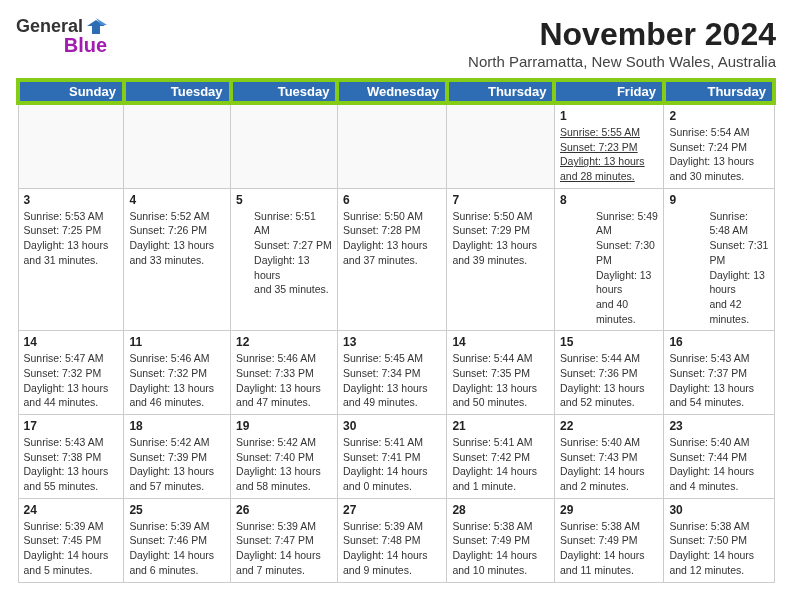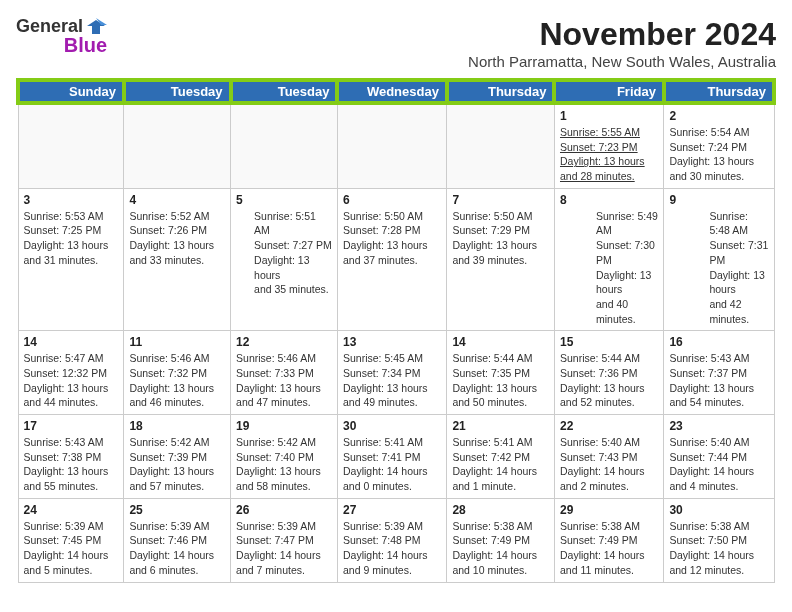--- a/index.html
+++ b/index.html
@@ -182,21 +182,21 @@
           <div class="day-info" style="white-space: pre-line; margin-left: 40px;">Sunrise: 5:48 AM
 Sunset: 7:31 PM
 Daylight: 13 hours
 and 42 minutes.</div>
         </td>
       </tr>
       <tr class="week-row">
         <td>
           <span class="day-num">14</span>
           <div class="day-info" style="white-space: pre-line;">Sunrise: 5:47 AM
-Sunset: 12:32 PM
+Sunset: 7:32 PM
 Daylight: 13 hours
 and 44 minutes.</div>
         </td>
         <td>
           <span class="day-num">11</span>
           <div class="day-info" style="white-space: pre-line;">Sunrise: 5:46 AM
 Sunset: 7:32 PM
 Daylight: 13 hours
 and 46 minutes.</div>
         </td>

